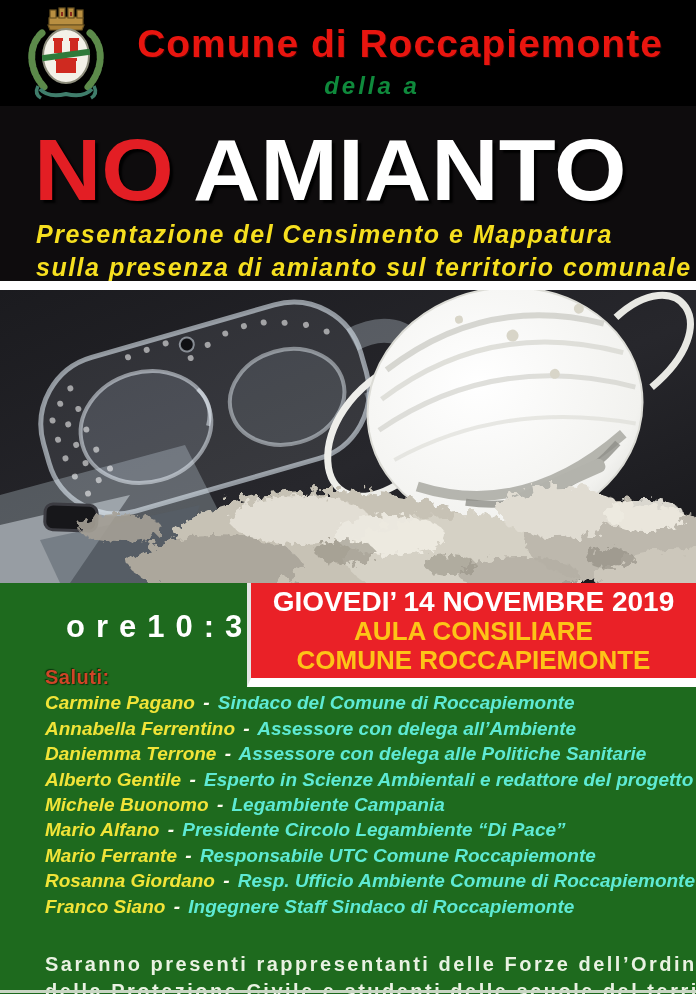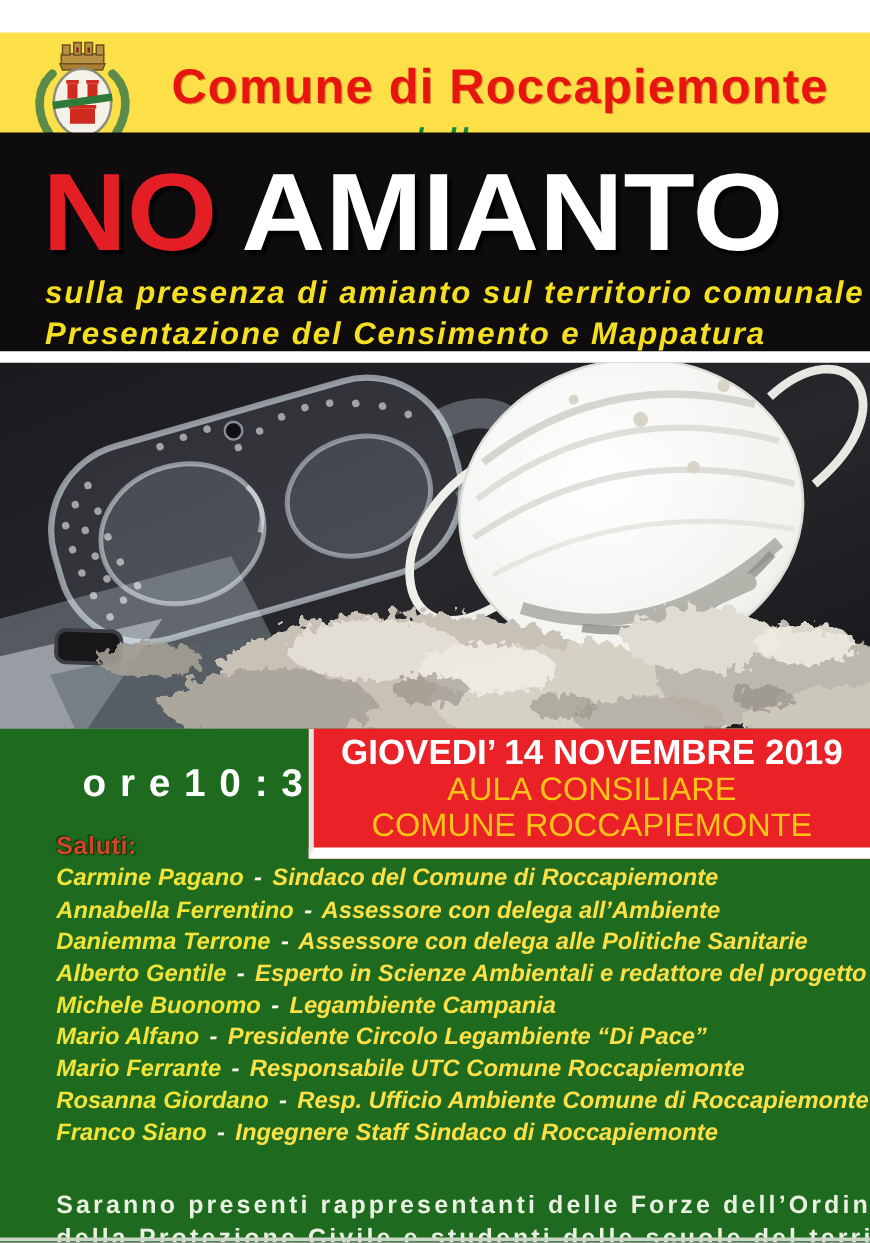--- a/index.html
+++ b/index.html
@@ -2,21 +2,21 @@
 <html><head>
 <meta charset="utf-8">
 <style>
   html,body{margin:0;padding:0;background:#444;}
   .poster{
     position:relative;width:696px;height:994px;margin:0 auto;
     background:#fff;overflow:hidden;
     font-family:"Liberation Sans","DejaVu Sans",sans-serif;
   }
   
-  .header{position:absolute;left:0;top:0;width:696px;height:106px;background:#fde047;margin-top:26px;}
+  .header{position:absolute;left:0;top:0;width:696px;height:106px;background:#000000;}
   .crest{position:absolute;left:22px;top:3px;width:88px;height:101px;}
   .muni-title{
     position:absolute;left:108px;right:4px;top:22px;text-align:center;
     font-size:39px;font-weight:bold;color:#e8150f;letter-spacing:1px;
     text-shadow:1px 1px 0 rgba(130,10,10,.35);
   }
   .invita{
     position:absolute;left:108px;right:60px;top:72px;text-align:center;
     font-size:24px;font-weight:bold;font-style:italic;color:#0f8a3c;letter-spacing:3px;
   }
@@ -42,30 +42,30 @@
   .time{
     position:absolute;left:66px;top:26px;color:#ffffff;
     font-size:31px;font-weight:bold;letter-spacing:11px;white-space:nowrap;
   }
   .red-box{
     position:absolute;left:247px;right:0;top:0;height:92px;
     background:#ea2127;border-left:4px solid #e5e5e5;border-bottom:9px solid #ffffff;
     text-align:center;padding-top:3px;box-sizing:content-box;
   }
   .red-box .date{color:#ffffff;font-size:28px;font-weight:bold;line-height:31px;white-space:nowrap;}
-  .red-box .venue{color:#fdc417;font-size:26px;font-weight:normal;line-height:29px;white-space:nowrap;}
+  .red-box .venue{color:#fdc417;font-size:26px;font-weight:bold;line-height:29px;white-space:nowrap;}
   .prog{position:absolute;left:45px;top:82px;right:10px;line-height:25.4px;white-space:nowrap;}
   .prog-label{
     font-size:20px;font-weight:bold;color:#cf4527;
     text-shadow:1px 1px 1px #0b330b, -1px -1px 1px #0b330b;letter-spacing:.5px;
   }
   .prog-row{font-size:19px;font-weight:bold;font-style:italic;}
   .prog-row .nm{color:#f1e438;}
   .prog-row .dash{color:#fffdf0;margin:0 3px;}
-  .prog-row .rl{color:#fde047;}
+  .prog-row .rl{color:#5eead4;}
   .closing{
     position:absolute;left:45px;top:368px;line-height:27px;
     font-size:20px;font-weight:bold;color:#e9f2e2;letter-spacing:2.5px;white-space:nowrap;
   }
   .bottom-line{position:absolute;left:0;bottom:1px;width:696px;height:3px;background:#c9d6c4;}
 </style>
 </head>
 <body>
 
 <div class="poster">
@@ -107,22 +107,22 @@
     </svg>
     <div class="muni-title">Comune di Roccapiemonte</div>
     <div class="invita">della a</div>
   </div>
 
   <div class="band">
     <div class="big-title">
       <span class="no">NO</span><span class="amianto">AMIANTO</span>
     </div>
     <div class="subtitle">
+      <div>Presentazione del Censimento e Mappatura</div>
       <div>sulla presenza di amianto sul territorio comunale</div>
-      <div>Presentazione del Censimento e Mappatura</div>
     </div>
   </div>
 
   <svg class="photo" viewBox="0 0 696 293" preserveAspectRatio="none">
     <defs>
       <linearGradient id="bgGrad" x1="0" y1="0" x2="1" y2="1">
         <stop offset="0" stop-color="#1b1b1f"></stop>
         <stop offset=".55" stop-color="#27272c"></stop>
         <stop offset="1" stop-color="#17171a"></stop>
       </linearGradient>

